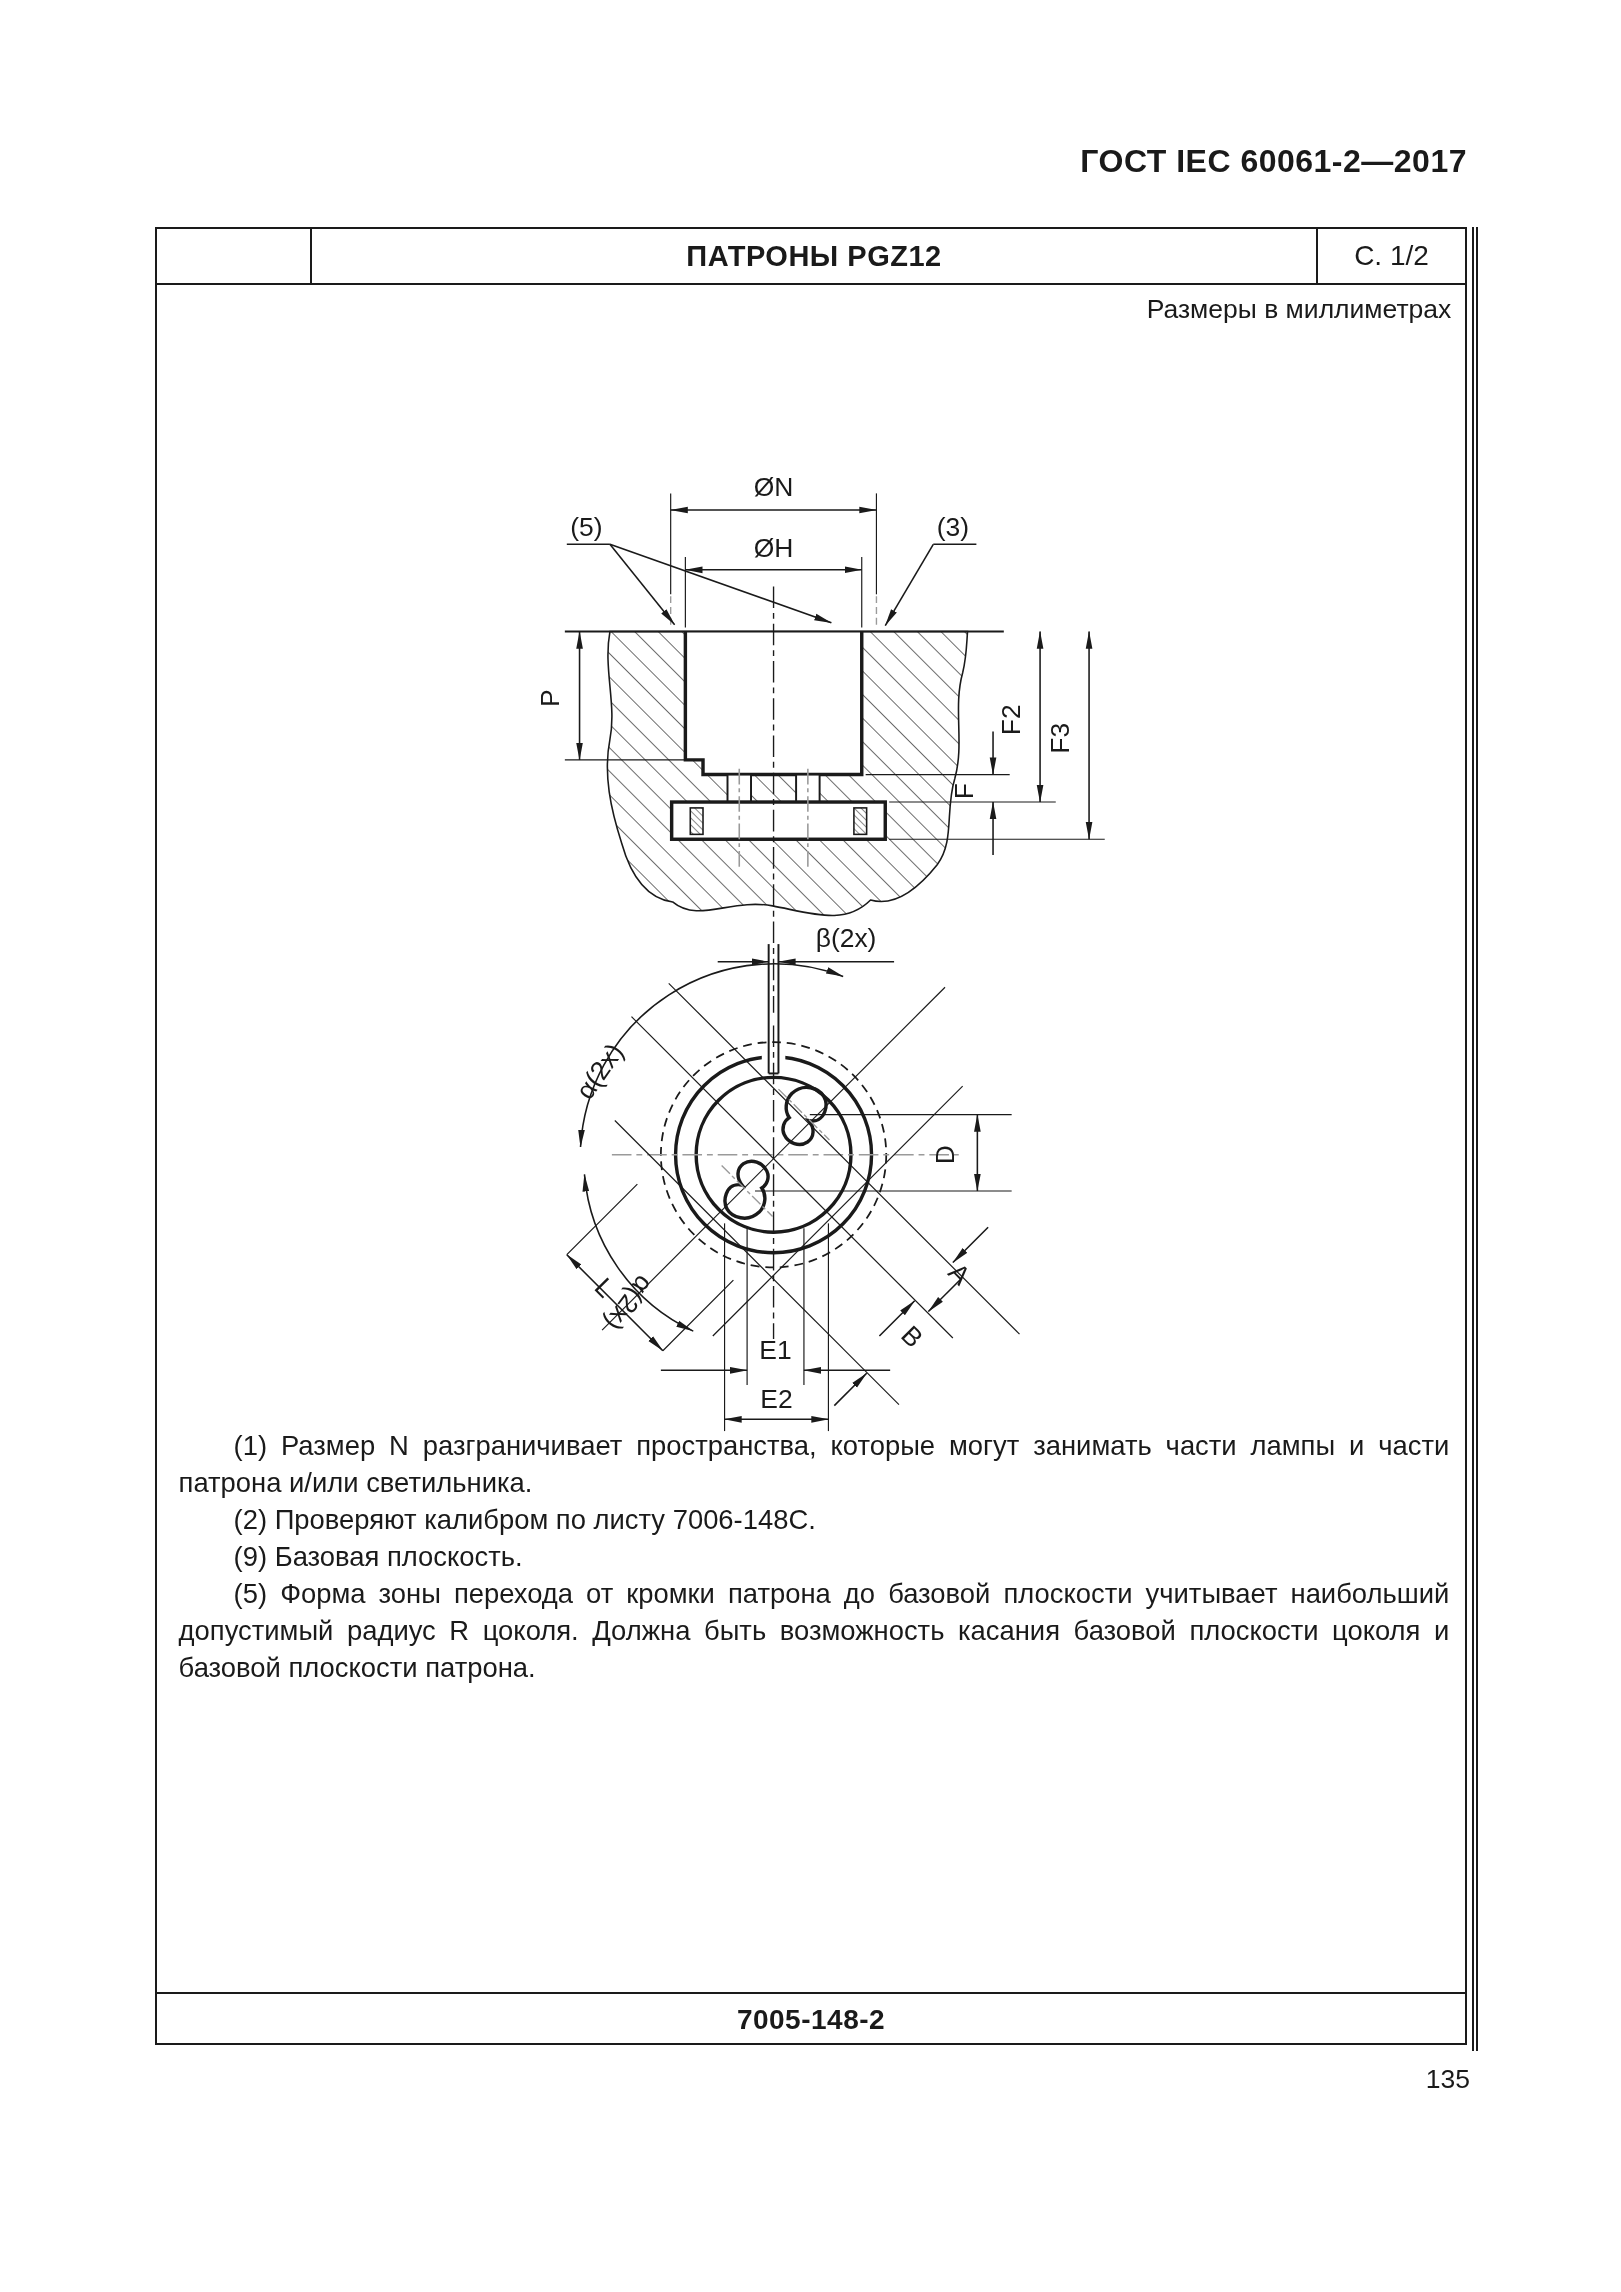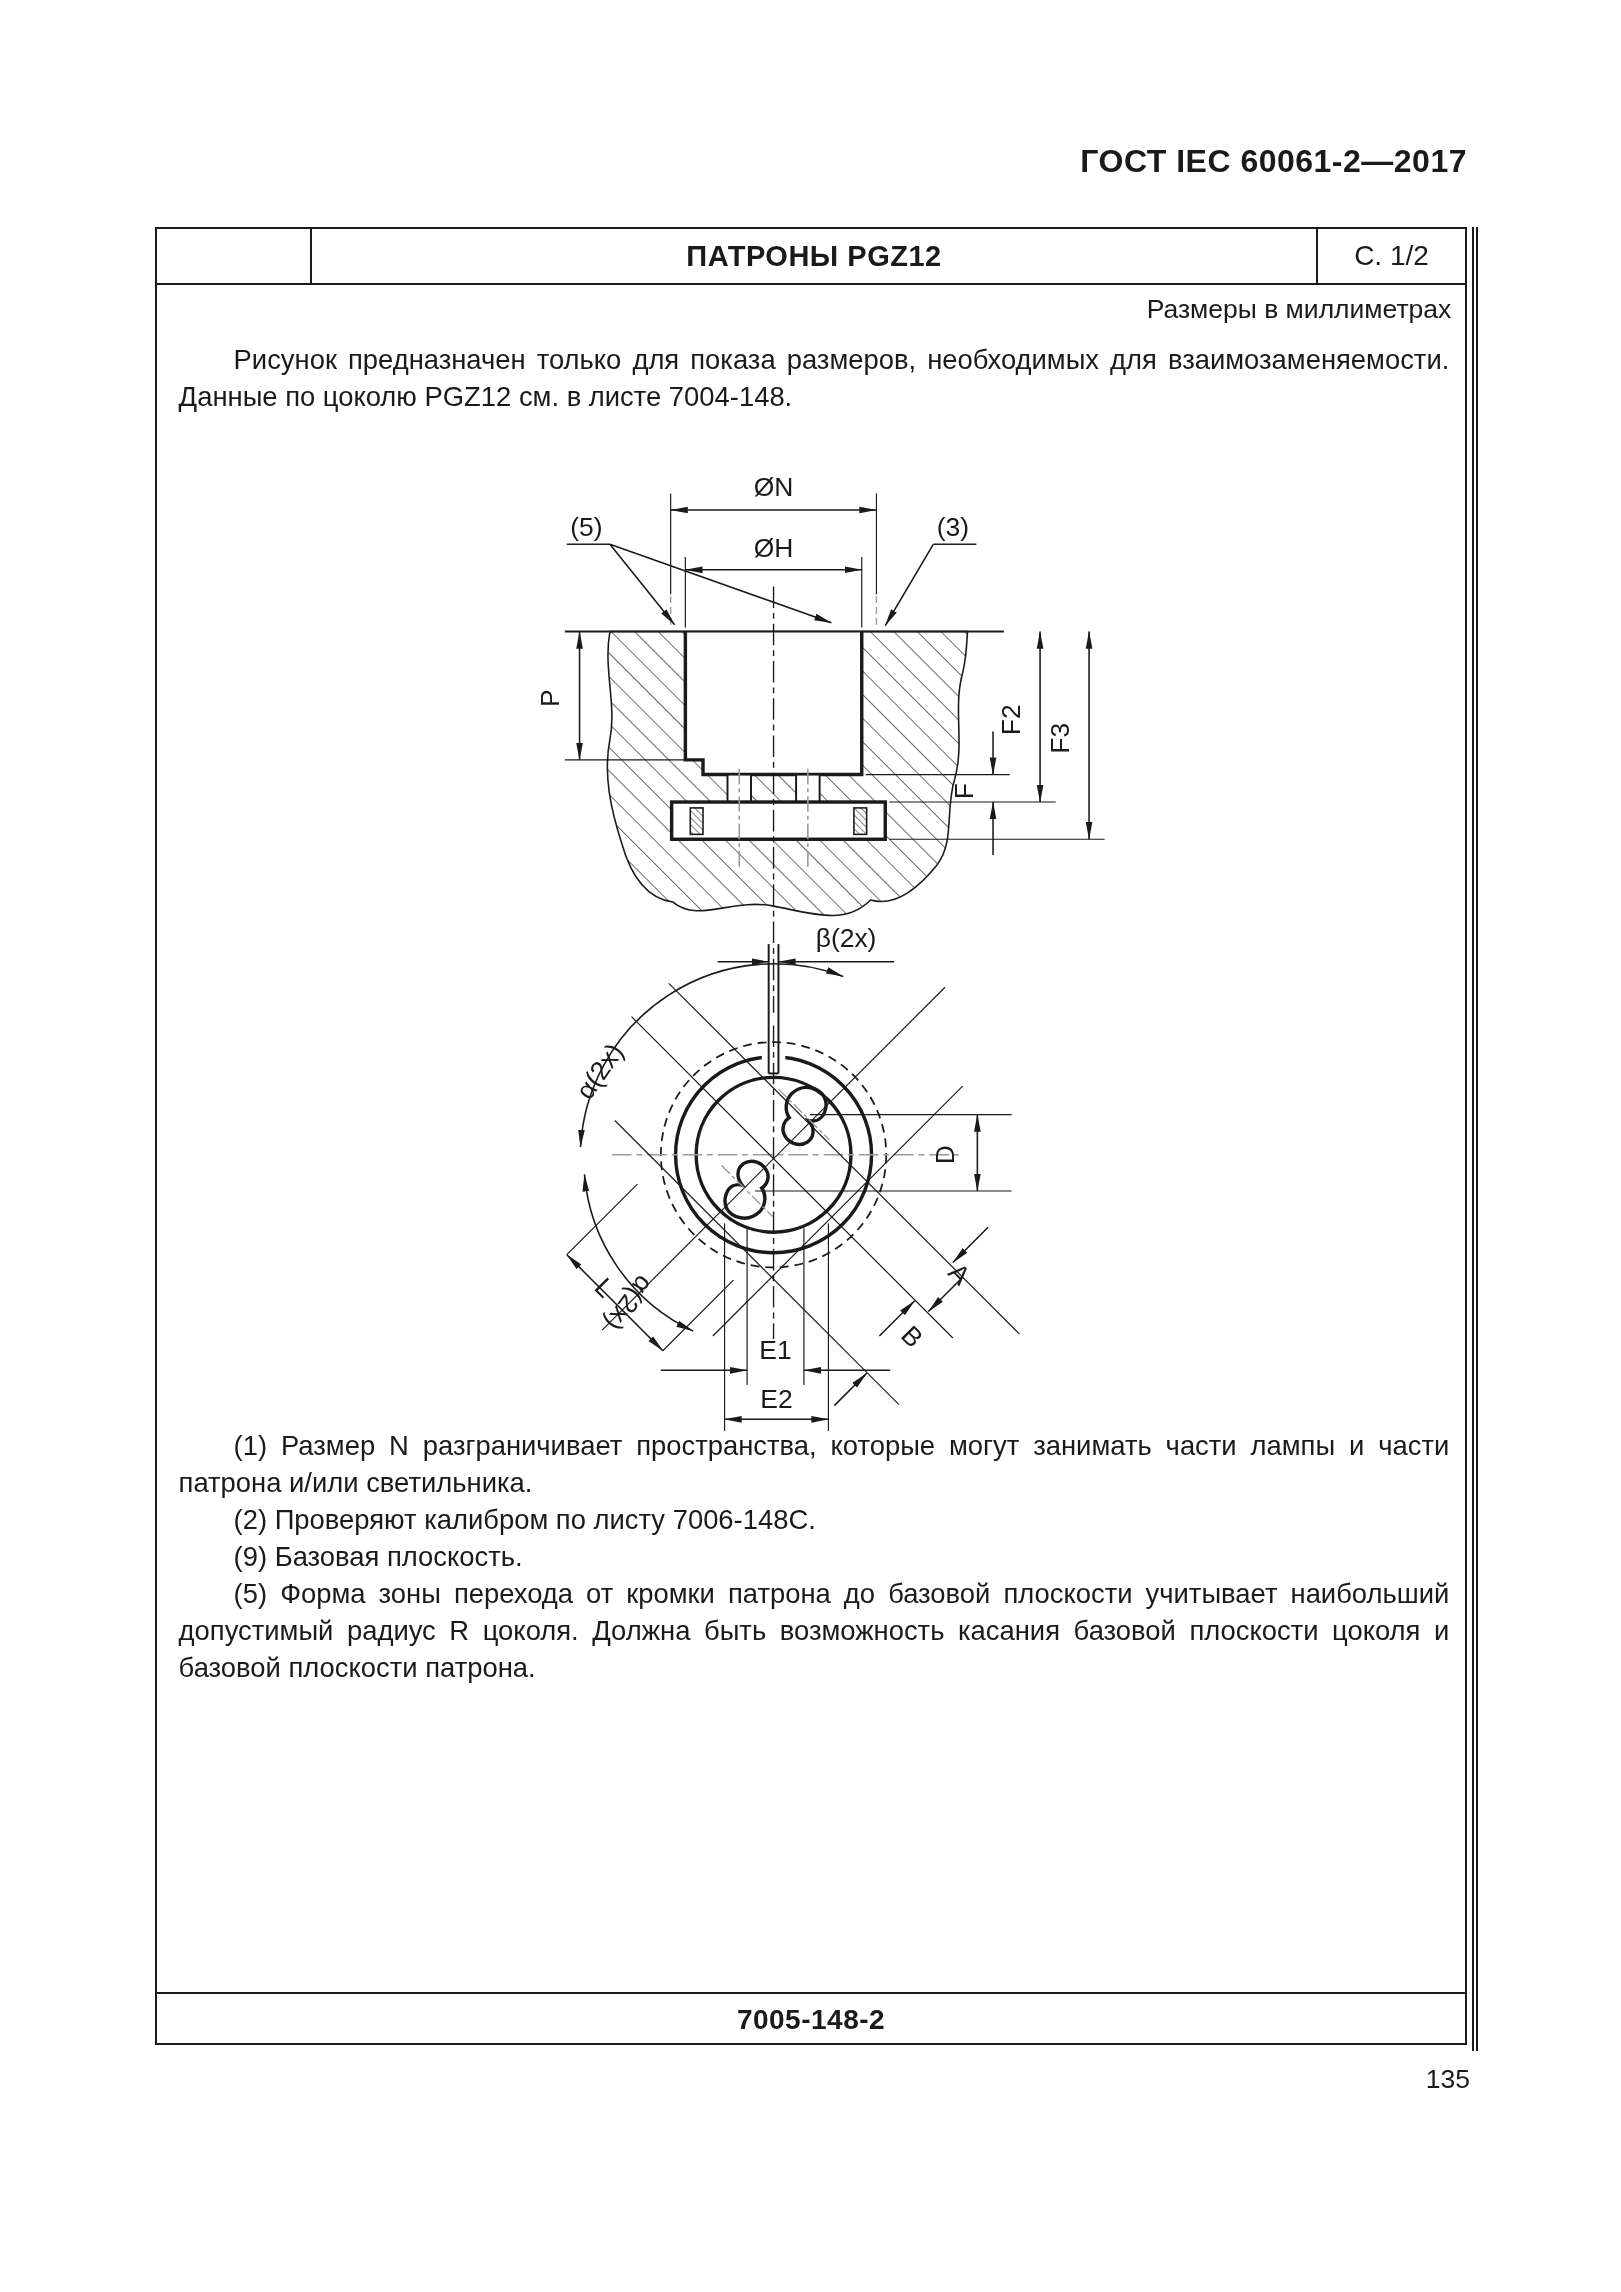--- a/index.html
+++ b/index.html
@@ -53,21 +53,20 @@
 <div class="sheet-box">
 
   <div class="title-row">
     <div class="title-cell-left"></div>
     <div class="title-cell-mid">ПАТРОНЫ PGZ12</div>
     <div class="title-cell-right">С. 1/2</div>
   </div>
 
   <div class="units-note">Размеры в миллиметрах</div>
 
-  <p class="intro">Рисунок предназначен только для показа размеров, необходимых для взаимозаменяемости. Данные по цоколю PGZ12 см. в листе 7004-148.</p>
 
   <div class="drawing-wrap">
     <svg width="1312" height="1000" viewBox="0 0 1339 1020">
       <defs>
         <marker id="ah" viewBox="0 0 18 8" refX="17.5" refY="4" markerWidth="18" markerHeight="8" orient="auto-start-reverse" markerUnits="userSpaceOnUse">
           <path d="M0,0.6 L18,4 L0,7.4 Z" fill="#1a1a1a"></path>
         </marker>
         <pattern id="hatch" patternUnits="userSpaceOnUse" width="17" height="17" patternTransform="rotate(-45)">
           <line x1="0" y1="0" x2="0" y2="17" stroke="#2a2a2a" stroke-width="1.4"></line>
         </pattern>

